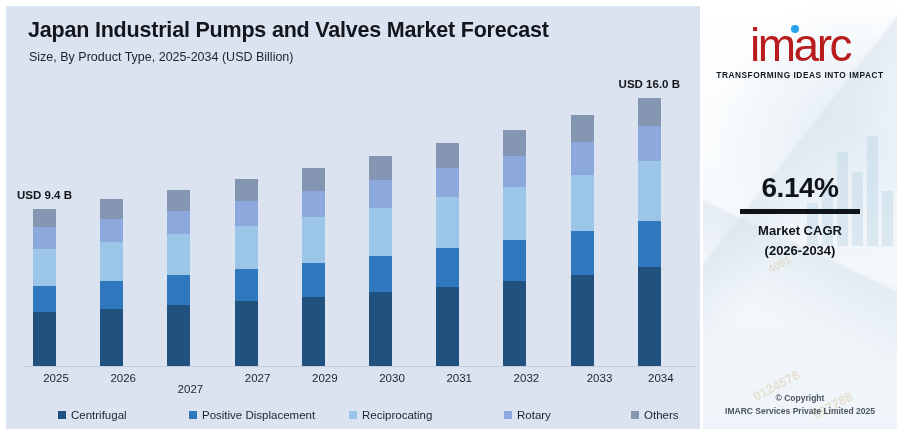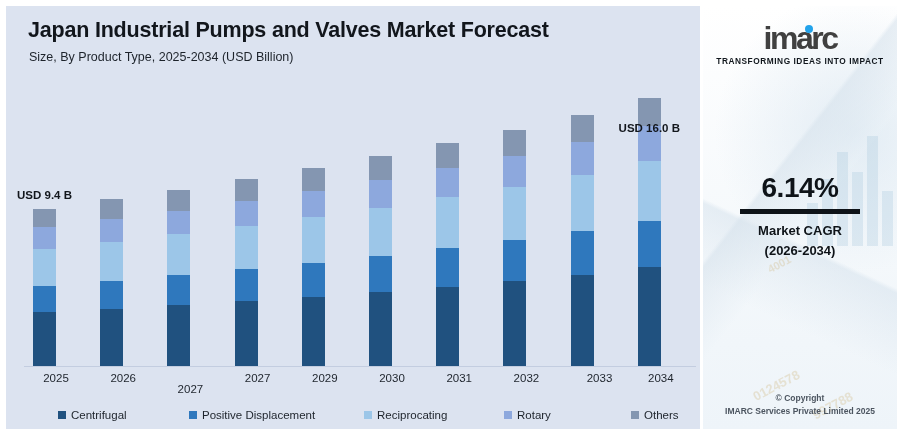--- a/index.html
+++ b/index.html
@@ -93,21 +93,21 @@
   }
   .brand-bars {
     position:absolute; right:4px; top:120px;
     width:86px; height:120px; opacity:0.30;
     display:flex; align-items:flex-end; gap:4px;
   }
   .brand-bars span { flex:1; background:#a9c9de; }
 
   .logo-wrap { position:absolute; left:0; top:16px; width:194px; text-align:center; }
   .logo-mark {
-    font-size:32px; font-weight:bold; color:#404040;
+    font-size:46px; font-weight:normal; color:#b91c1c;
     letter-spacing:-2.5px; line-height:1;
   }
   .logo-dot {
     position:absolute; left:41px; top:3px;
     width:8px; height:8px; border-radius:50%; background:#22a3eb;
   }
   .logo-tagline {
     margin-top:2px;
     font-size:8.3px; font-weight:bold; color:#10161c;
     letter-spacing:0.55px;
@@ -213,33 +213,33 @@
         <div class="xlabel" style="left: 582px;">2033</div>
         <div class="bar" style="left: 631.8px; top: 92px; height: 268px;">
           <div class="seg" style="background: rgb(132, 150, 177); height: 28.475px;"></div>
           <div class="seg" style="background: rgb(141, 168, 221); height: 34.505px;"></div>
           <div class="seg" style="background: rgb(156, 198, 232); height: 59.965px;"></div>
           <div class="seg" style="background: rgb(47, 120, 189); height: 46.565px;"></div>
           <div class="seg" style="background: rgb(32, 81, 127); height: 98.49px;"></div>
         </div>
         <div class="xlabel" style="left: 643.3px;">2034</div>
         <div class="value-label" style="top: 182.55px; left: 38.5px; transform: translateX(-50%);">USD 9.4 B</div>
-        <div class="value-label" style="top: 72px; left: 643.3px; transform: translateX(-50%); margin-top: 44px;">USD 16.0 B</div>
+        <div class="value-label" style="top: 72px; left: 643.3px; transform: translateX(-50%);">USD 16.0 B</div>
       </div>
 
     <div class="legend" id="legend">
         <div class="legend-item" style="position: absolute; left: 52px;">
           <span class="legend-swatch" style="background: rgb(32, 81, 127);"></span>
           <span>Centrifugal</span>
         </div>
         <div class="legend-item" style="position: absolute; left: 183px;">
           <span class="legend-swatch" style="background: rgb(47, 120, 189);"></span>
           <span>Positive Displacement</span>
         </div>
-        <div class="legend-item" style="position: absolute; left: 358px;">
+        <div class="legend-item" style="position: absolute; left: 343px;">
           <span class="legend-swatch" style="background: rgb(156, 198, 232);"></span>
           <span>Reciprocating</span>
         </div>
         <div class="legend-item" style="position: absolute; left: 498px;">
           <span class="legend-swatch" style="background: rgb(141, 168, 221);"></span>
           <span>Rotary</span>
         </div>
         <div class="legend-item" style="position: absolute; left: 625px;">
           <span class="legend-swatch" style="background: rgb(132, 150, 177);"></span>
           <span>Others</span>

